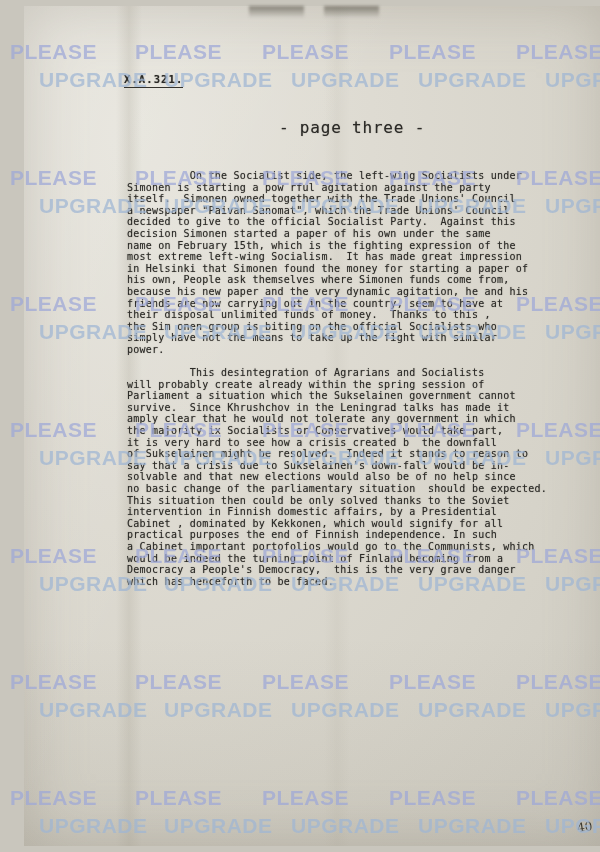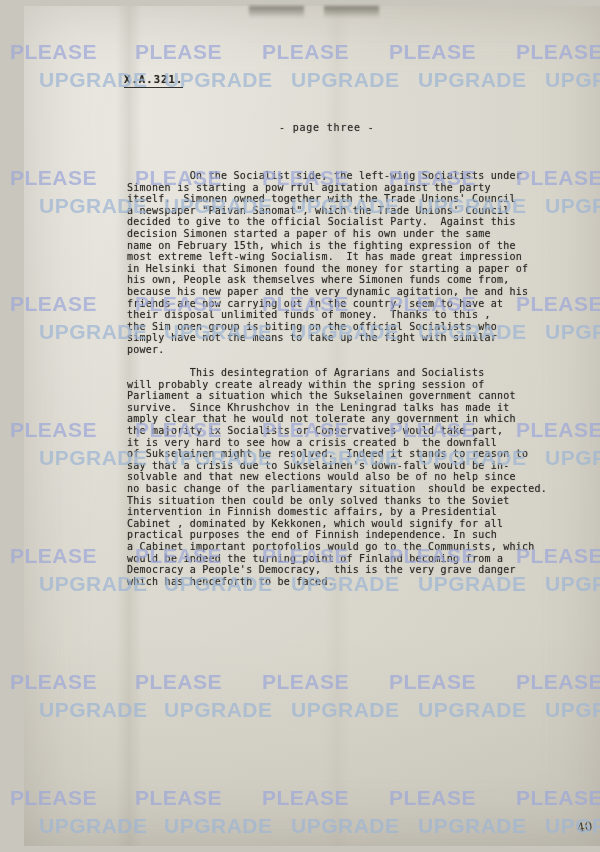--- a/index.html
+++ b/index.html
@@ -62,21 +62,21 @@
     top: 68px;
     font-size: 10.5px;
     letter-spacing: 1.1px;
     font-weight: bold;
     border-bottom: 1px solid #34322c;
     padding-bottom: 1px;
   }
   #page-label {
     left: 255px;
     top: 116px;
-    font-size: 10px;
+    font-size: 16px;
     letter-spacing: 0.8px;
   }
   #body-text {
     left: 103px;
     top: 164px;
     width: 430px;
   }
   #folio {
     position: absolute;
     right: 16px;

